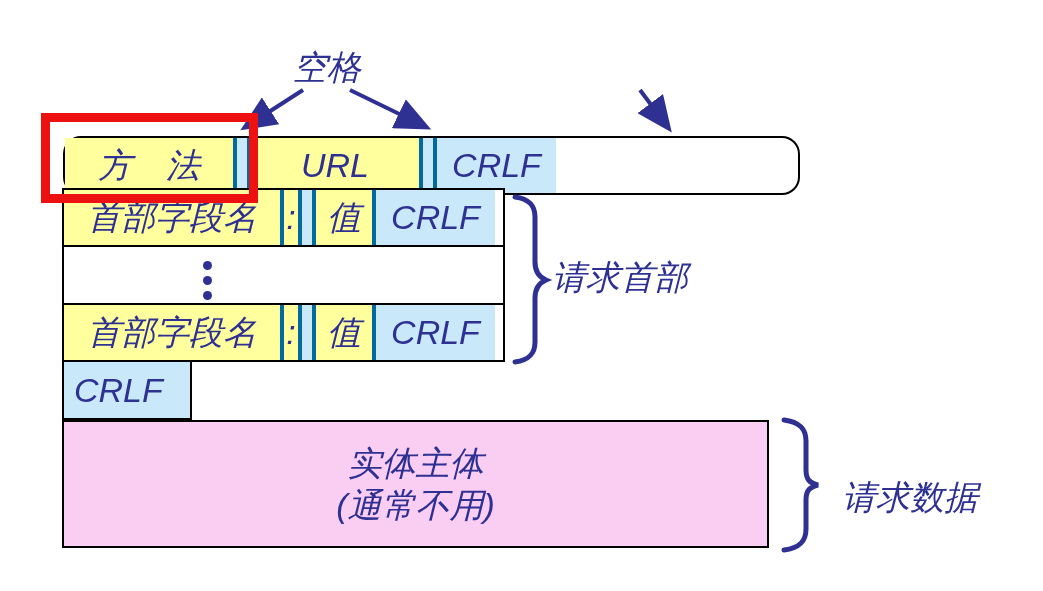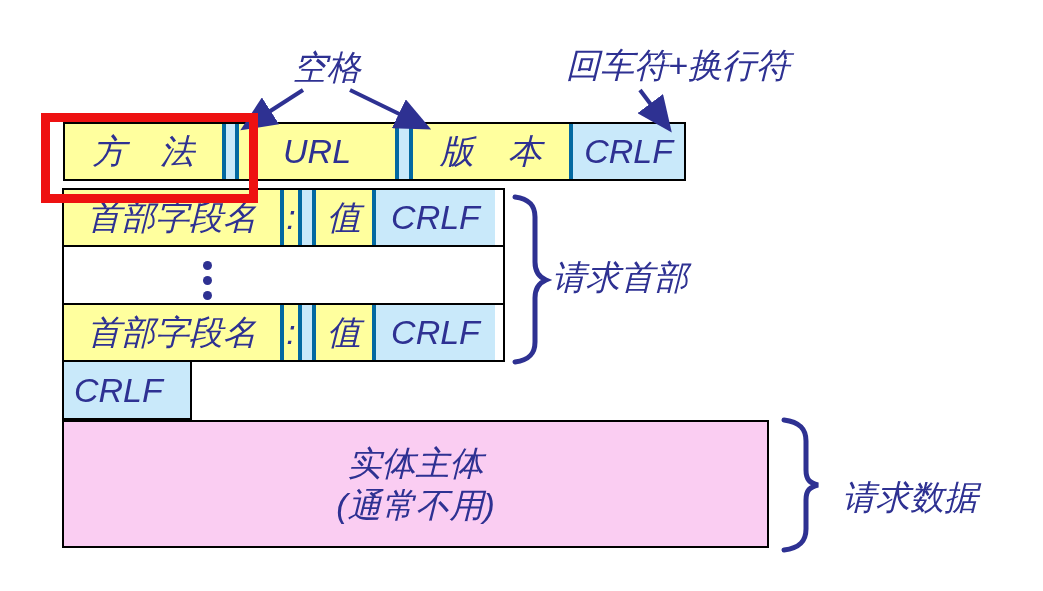--- a/index.html
+++ b/index.html
@@ -79,46 +79,44 @@
     background:#2E3192;display:block;
   }
   svg.overlay{position:absolute;left:0;top:0;z-index:5;pointer-events:none;}
 </style>
 </head>
 <body>
 
 <div id="canvas">
 
   <div class="abs lbl" style="left:293px;top:50px;">空格</div>
-  <div class="abs lbl" style="left:566px;top:48px;">回车符+换行符</div>
 
   <svg class="overlay" width="1043" height="591" viewBox="0 0 1043 591">
     <defs>
       <marker id="arrow" markerWidth="9" markerHeight="8" refX="7" refY="4" orient="auto">
         <path d="M0,0 L9,4 L0,8 Z" fill="#2E3192"></path>
       </marker>
     </defs>
 
     <line x1="303" y1="90" x2="247" y2="126" stroke="#2E3192" stroke-width="4" marker-end="url(#arrow)"></line>
 
     <line x1="350" y1="90" x2="424" y2="126" stroke="#2E3192" stroke-width="4" marker-end="url(#arrow)"></line>
 
     <line x1="640" y1="90" x2="667" y2="126" stroke="#2E3192" stroke-width="4" marker-end="url(#arrow)"></line>
 
     <path d="M515,197 C529,199 535,205 535,217 L535,262 C535,272 539,277 546,280 C539,283 535,288 535,298 L535,342 C535,354 529,360 515,362" fill="none" stroke="#2E3192" stroke-width="5" stroke-linecap="round"></path>
 
     <path d="M784,420 C800,422 806,429 806,441 L806,470 C806,480 810,483 818,485 C810,487 806,490 806,500 L806,529 C806,541 800,548 784,550" fill="none" stroke="#2E3192" stroke-width="5" stroke-linecap="round"></path>
   </svg>
 
-  <div class="row" style="left:63px;top:122px;width:623px;height:59px;">
+  <div class="row" style="left:63px;top:136px;width:737px;height:59px;border-radius:18px;">
     <div class="cell yellow" style="width:168px;">方　法</div>
     <div class="cell blue" style="width:14px;"></div>
     <div class="cell yellow" style="width:172px;">URL</div>
     <div class="cell blue" style="width:14px;"></div>
-    <div class="cell yellow" style="width:172px;">版　本</div>
     <div class="cell blue" style="width:123px;">CRLF</div>
   </div>
 
   <div class="highlight" style="left:41px;top:113px;width:217px;height:90px;"></div>
 
 
   <div class="row" style="left:62px;top:188px;width:443px;height:59px;">
     <div class="cell yellow" style="width:216px;">首部字段名</div>
     <div class="cell yellow" style="width:18px;">:</div>
     <div class="cell blue" style="width:14px;"></div>

